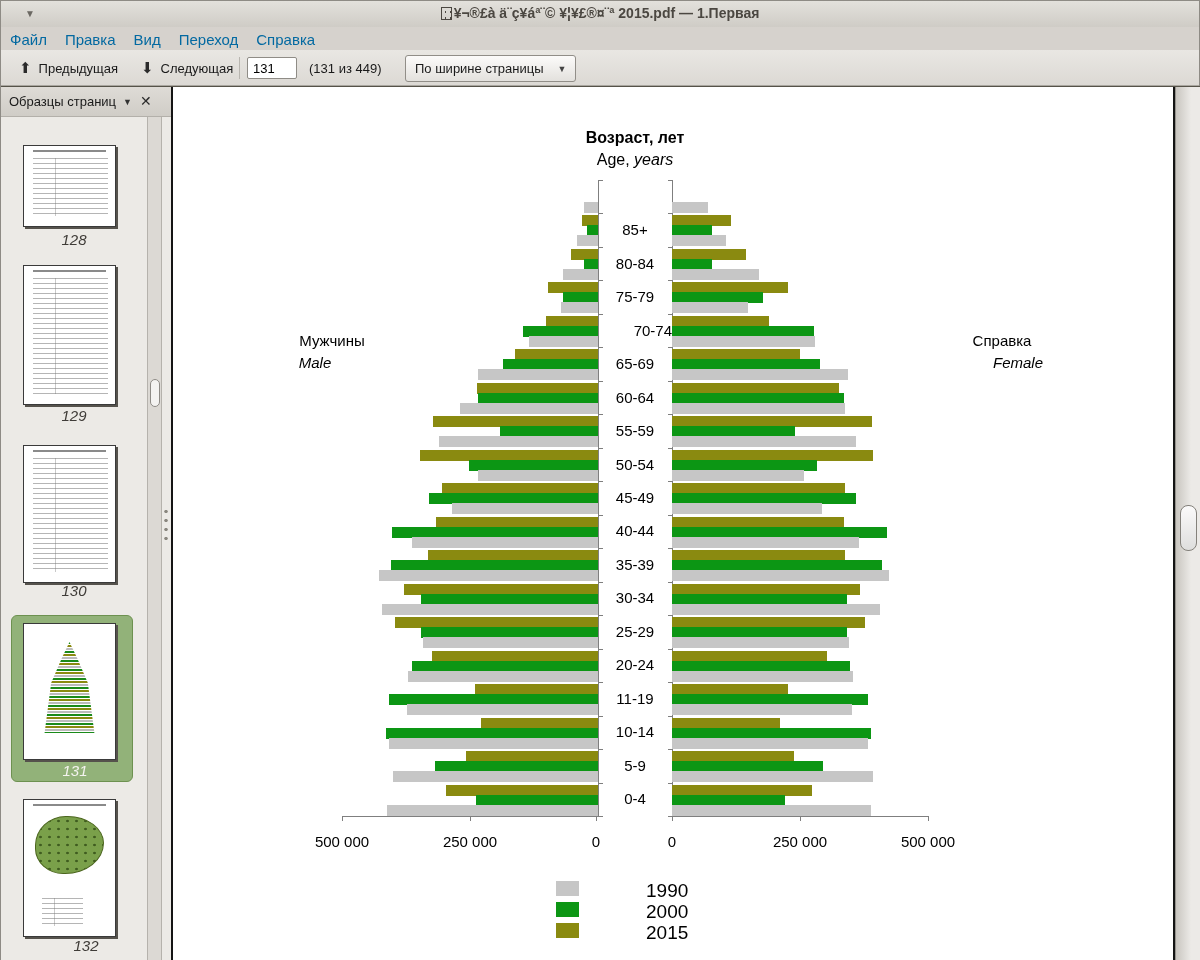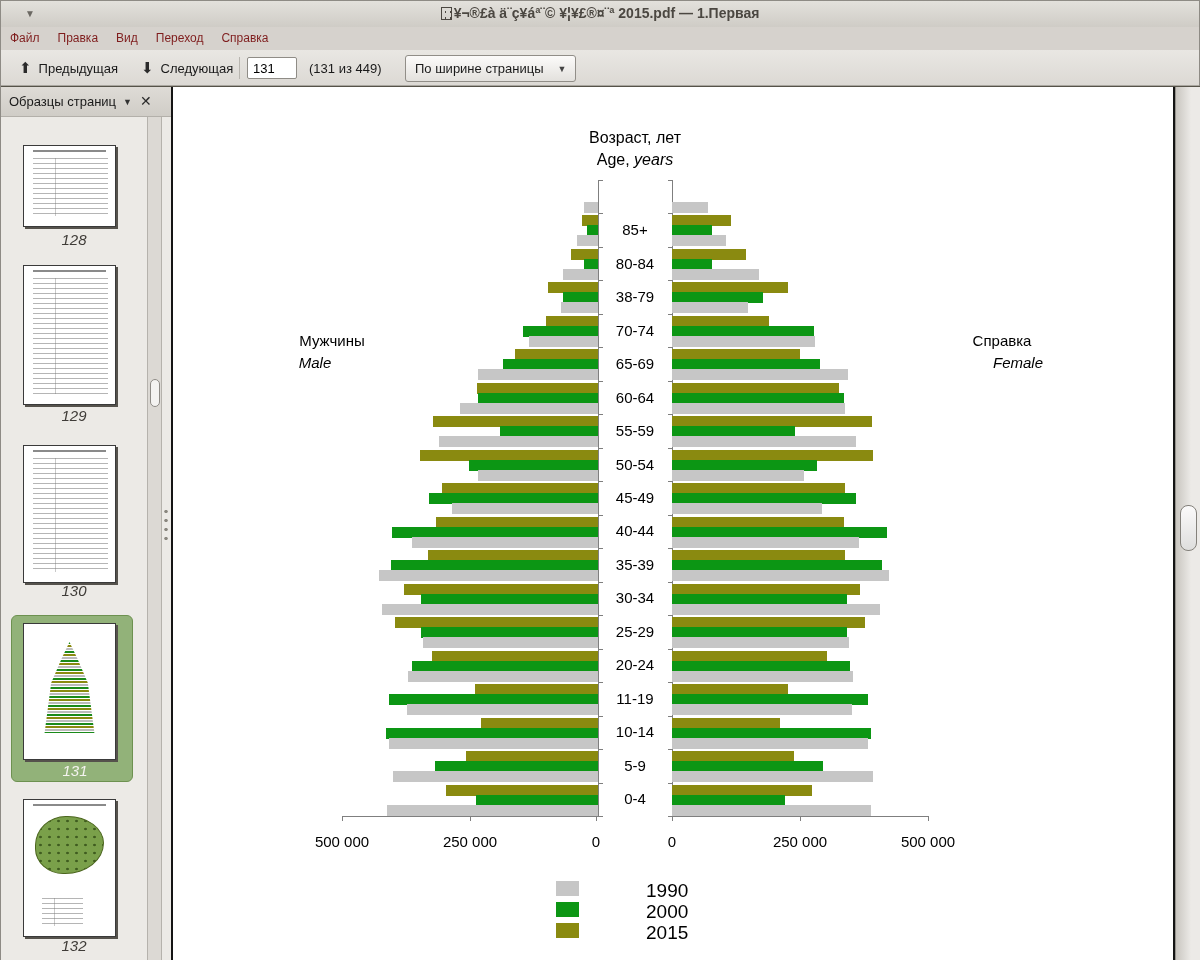--- a/index.html
+++ b/index.html
@@ -15,21 +15,21 @@
   .win-menu-caret { position:absolute; left:24px; top:7px; font-size:10px; color:#6b6862; cursor:default; }
   .title-text { position:absolute; left:0; top:4px; width:100%; text-align:center;
                 font-size:14px; font-weight:bold; color:#4b4741; }
   .missing-glyph { display:inline-block; width:11px; height:13px; border:1px solid #4b4741;
                    vertical-align:-2px; margin-right:2px;
                    background-image:radial-gradient(circle,#4b4741 0.7px,transparent 1px);
                    background-size:5px 6px; background-position:1px 1px; }
 
   
   .menubar { position:absolute; left:0; top:26px; width:100%; height:23px; background:#d6d2cd; }
-  .menu-item { float:left; padding:4px 9px 0 9px; font-size:12px; color:#7f1d1d; cursor:default; }
+  .menu-item { float:left; padding:4px 9px 0 9px; font-size:15px; color:#0369a1; cursor:default; }
 
   
   .toolbar { position:absolute; left:0; top:49px; width:100%; height:36px;
              background:linear-gradient(#e9e7e3,#dcd9d4); border-bottom:1px solid #a9a69f; }
   .tb-btn { position:absolute; top:5px; height:26px; display:flex; align-items:center;
             padding:0 8px; font-size:13px; color:#1a1a1a; border-radius:3px; cursor:default; }
   .tb-arrow { font-size:15px; color:#2b2b2b; margin-right:7px; }
   .tb-sep { position:absolute; top:7px; width:1px; height:22px; background:#b8b5af; }
   .page-input { position:absolute; left:246px; top:7px; width:50px; height:22px;
                 border:1px solid #8f8c86; border-radius:2px; background:#fff;
@@ -169,31 +169,31 @@
             <div class="thumb" style="top: 7px; left: 11px; height: 137px; position: absolute;">
               <div class="sketch sk-pyramid" style="inset: 18px 14% 26px;"></div>
             </div>
             <div class="thumb-num num" style="top: 146px; left: -10px;">131</div>
           </div>
           <div class="thumb" style="top: 682px; left: 22px; height: 138px; position: absolute;">
             <div class="sk-head"></div>
             <div class="sketch sk-map" style="left: 12%; right: 12%; top: 16px; height: 58px;"></div>
             <div class="sketch sk-table" style="left: 20%; right: 35%; bottom: 10px; height: 28px;"></div>
           </div>
-          <div class="thumb-num" style="top: 820px; left: 0px;">132</div>
+          <div class="thumb-num" style="top: 820px; left: 12px;">132</div>
         </div>
       <div class="sidebar-scroll">
         <div class="sidebar-thumbpiece" style="top:262px;"></div>
       </div>
     </div>
     <div class="pane-grip"></div>
 
     <div class="page">
       <div class="chart" id="chart">
-          <div class="c-title" style="left: 312px; top: 42px;">Возраст, лет</div>
+          <div class="c-title" style="left: 312px; top: 42px; font-weight: bold;">Возраст, лет</div>
           <div class="c-title c-sub" style="left: 312px; top: 64px;"><span>Age, </span><i>years</i></div>
           <div class="vaxis" style="left: 425px; top: 93px; height: 636px;"></div>
           <div class="vaxis" style="left: 499px; top: 93px; height: 636px;"></div>
           <div class="vtick" style="left: 425px; top: 93px;"></div>
           <div class="vtick" style="left: 495px; top: 93px;"></div>
           <div class="vtick" style="left: 425px; top: 126px;"></div>
           <div class="vtick" style="left: 495px; top: 126px;"></div>
           <div class="vtick" style="left: 425px; top: 160px;"></div>
           <div class="vtick" style="left: 495px; top: 160px;"></div>
           <div class="vtick" style="left: 425px; top: 193px;"></div>
@@ -245,28 +245,28 @@
           <div class="bar" style="top: 172px; width: 40px; background: rgb(12, 150, 20); left: 499px;"></div>
           <div class="bar" style="top: 182px; width: 35px; background: rgb(198, 198, 198); left: 390px;"></div>
           <div class="bar" style="top: 182px; width: 87px; background: rgb(198, 198, 198); left: 499px;"></div>
           <div class="age-label" style="left: 425px; top: 168px;">80-84</div>
           <div class="bar" style="top: 195px; width: 50px; background: rgb(138, 138, 16); left: 375px;"></div>
           <div class="bar" style="top: 195px; width: 116px; background: rgb(138, 138, 16); left: 499px;"></div>
           <div class="bar" style="top: 205px; width: 35px; background: rgb(12, 150, 20); left: 390px;"></div>
           <div class="bar" style="top: 205px; width: 91px; background: rgb(12, 150, 20); left: 499px;"></div>
           <div class="bar" style="top: 215px; width: 37px; background: rgb(198, 198, 198); left: 388px;"></div>
           <div class="bar" style="top: 215px; width: 76px; background: rgb(198, 198, 198); left: 499px;"></div>
-          <div class="age-label" style="left: 425px; top: 201px;">38-79</div>
+          <div class="age-label" style="left: 425px; top: 201px;">75-79</div>
           <div class="bar" style="top: 229px; width: 52px; background: rgb(138, 138, 16); left: 373px;"></div>
           <div class="bar" style="top: 229px; width: 97px; background: rgb(138, 138, 16); left: 499px;"></div>
           <div class="bar" style="top: 239px; width: 75px; background: rgb(12, 150, 20); left: 350px;"></div>
           <div class="bar" style="top: 239px; width: 142px; background: rgb(12, 150, 20); left: 499px;"></div>
           <div class="bar" style="top: 249px; width: 69px; background: rgb(198, 198, 198); left: 356px;"></div>
           <div class="bar" style="top: 249px; width: 143px; background: rgb(198, 198, 198); left: 499px;"></div>
-          <div class="age-label" style="left: 425px; top: 235px;">70-74</div>
+          <div class="age-label" style="left: 425px; top: 235px; text-align: right;">70-74</div>
           <div class="bar" style="top: 262px; width: 83px; background: rgb(138, 138, 16); left: 342px;"></div>
           <div class="bar" style="top: 262px; width: 128px; background: rgb(138, 138, 16); left: 499px;"></div>
           <div class="bar" style="top: 272px; width: 95px; background: rgb(12, 150, 20); left: 330px;"></div>
           <div class="bar" style="top: 272px; width: 148px; background: rgb(12, 150, 20); left: 499px;"></div>
           <div class="bar" style="top: 282px; width: 120px; background: rgb(198, 198, 198); left: 305px;"></div>
           <div class="bar" style="top: 282px; width: 176px; background: rgb(198, 198, 198); left: 499px;"></div>
           <div class="age-label" style="left: 425px; top: 268px;">65-69</div>
           <div class="bar" style="top: 296px; width: 121px; background: rgb(138, 138, 16); left: 304px;"></div>
           <div class="bar" style="top: 296px; width: 167px; background: rgb(138, 138, 16); left: 499px;"></div>
           <div class="bar" style="top: 306px; width: 120px; background: rgb(12, 150, 20); left: 305px;"></div>

